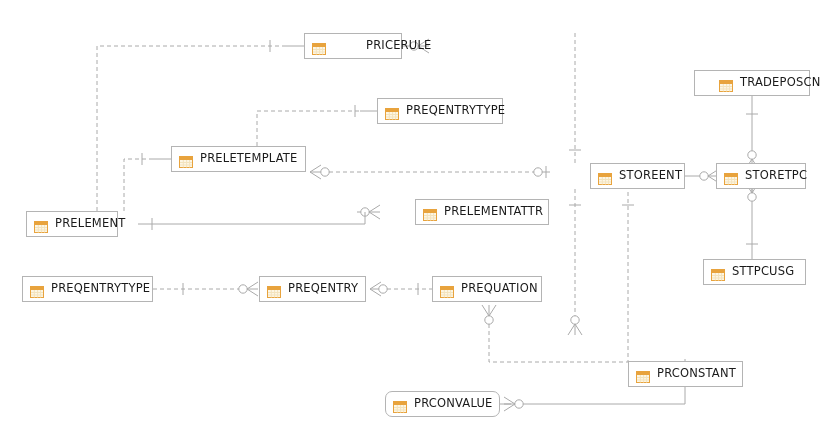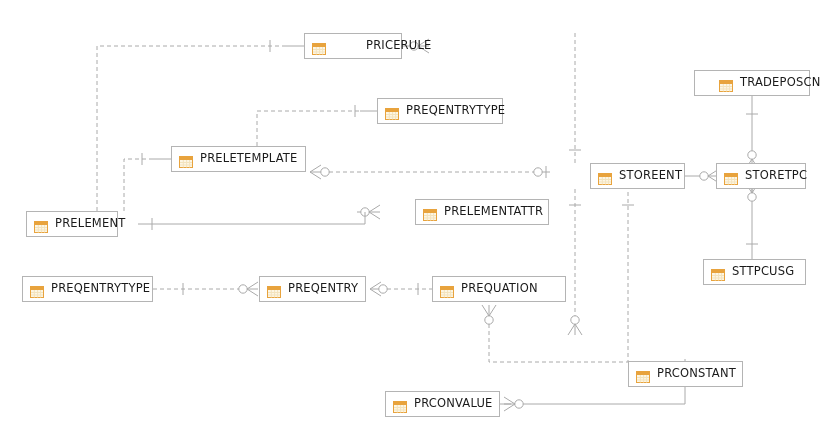--- a/index.html
+++ b/index.html
@@ -215,37 +215,37 @@
       <span class="ent-label">PREQENTRYTYPE</span>
     </div>
     <div class="entity" style="left: 259px; top: 276px; width: 107px; text-align: center;">
       <span class="tbl-icon"><svg width="14" height="12" viewBox="0 0 14 12" xmlns="http://www.w3.org/2000/svg">
           <rect x="0.5" y="0.5" width="13" height="11" fill="#fdf6e4" stroke="#e8a33d" stroke-width="1"></rect>
           <rect x="1" y="1" width="12" height="3" fill="#e8a33d"></rect>
           <path d="M1 6.5 H13 M1 9 H13 M4.3 4 V11.5 M7.6 4 V11.5 M10.6 4 V11.5" stroke="#f3e3bd" stroke-width="1"></path>
         </svg></span>
       <span class="ent-label">PREQENTRY</span>
     </div>
-    <div class="entity" style="left: 432px; top: 276px; width: 134px;">
+    <div class="entity" style="left: 432px; top: 276px; width: 110px;">
       <span class="tbl-icon"><svg width="14" height="12" viewBox="0 0 14 12" xmlns="http://www.w3.org/2000/svg">
           <rect x="0.5" y="0.5" width="13" height="11" fill="#fdf6e4" stroke="#e8a33d" stroke-width="1"></rect>
           <rect x="1" y="1" width="12" height="3" fill="#e8a33d"></rect>
           <path d="M1 6.5 H13 M1 9 H13 M4.3 4 V11.5 M7.6 4 V11.5 M10.6 4 V11.5" stroke="#f3e3bd" stroke-width="1"></path>
         </svg></span>
       <span class="ent-label">PREQUATION</span>
     </div>
     <div class="entity" style="left: 628px; top: 333px; width: 115px; margin-top: 28px;">
       <span class="tbl-icon"><svg width="14" height="12" viewBox="0 0 14 12" xmlns="http://www.w3.org/2000/svg">
           <rect x="0.5" y="0.5" width="13" height="11" fill="#fdf6e4" stroke="#e8a33d" stroke-width="1"></rect>
           <rect x="1" y="1" width="12" height="3" fill="#e8a33d"></rect>
           <path d="M1 6.5 H13 M1 9 H13 M4.3 4 V11.5 M7.6 4 V11.5 M10.6 4 V11.5" stroke="#f3e3bd" stroke-width="1"></path>
         </svg></span>
       <span class="ent-label">PRCONSTANT</span>
     </div>
-    <div class="entity" style="left: 385px; top: 391px; width: 115px;">
+    <div class="entity" style="left: 385px; top: 391px; width: 115px; border-radius: 7px;">
       <span class="tbl-icon"><svg width="14" height="12" viewBox="0 0 14 12" xmlns="http://www.w3.org/2000/svg">
           <rect x="0.5" y="0.5" width="13" height="11" fill="#fdf6e4" stroke="#e8a33d" stroke-width="1"></rect>
           <rect x="1" y="1" width="12" height="3" fill="#e8a33d"></rect>
           <path d="M1 6.5 H13 M1 9 H13 M4.3 4 V11.5 M7.6 4 V11.5 M10.6 4 V11.5" stroke="#f3e3bd" stroke-width="1"></path>
         </svg></span>
       <span class="ent-label">PRCONVALUE</span>
     </div>
   </div>
 
 </body></html>

